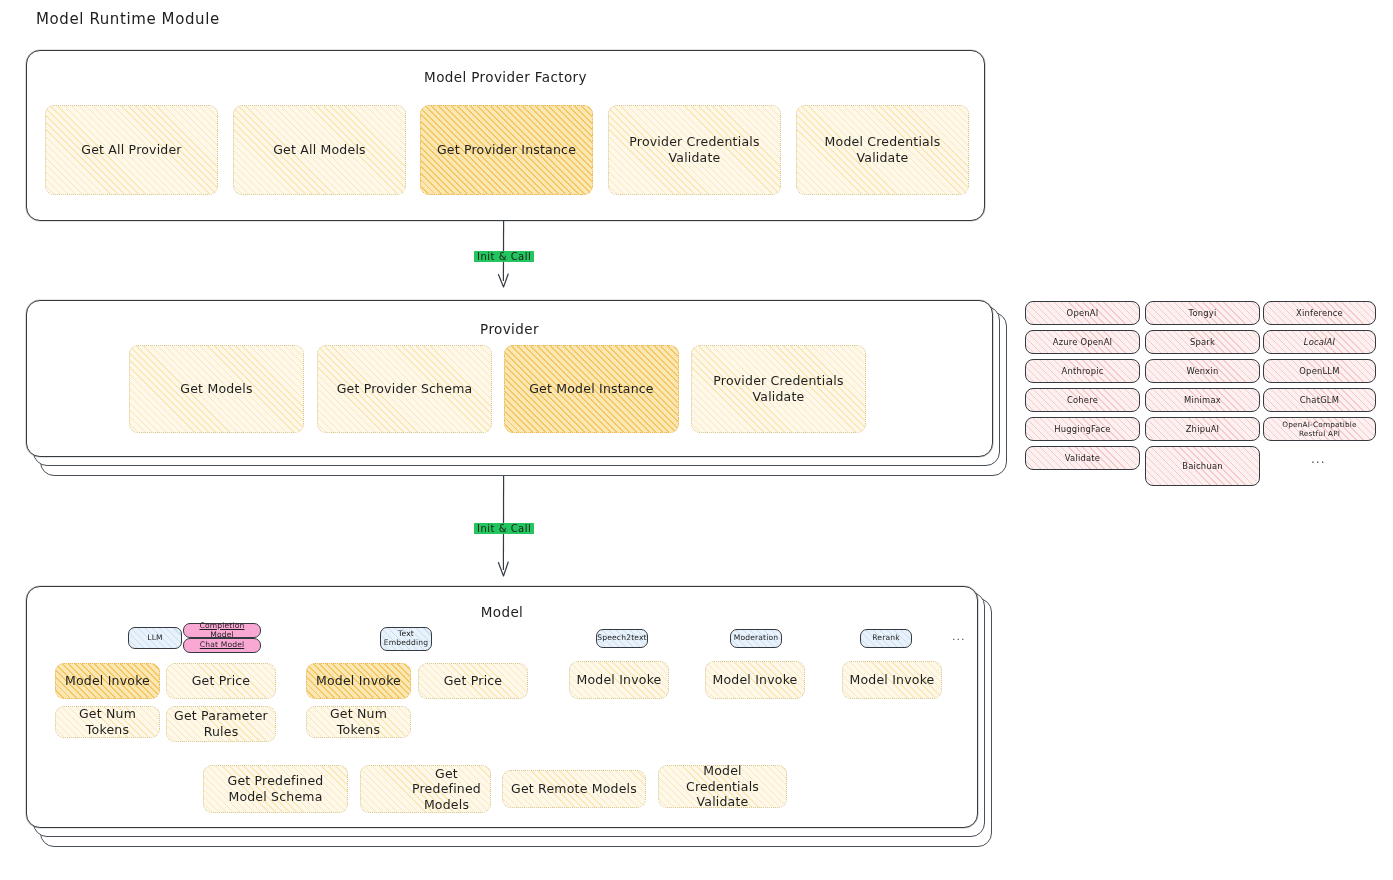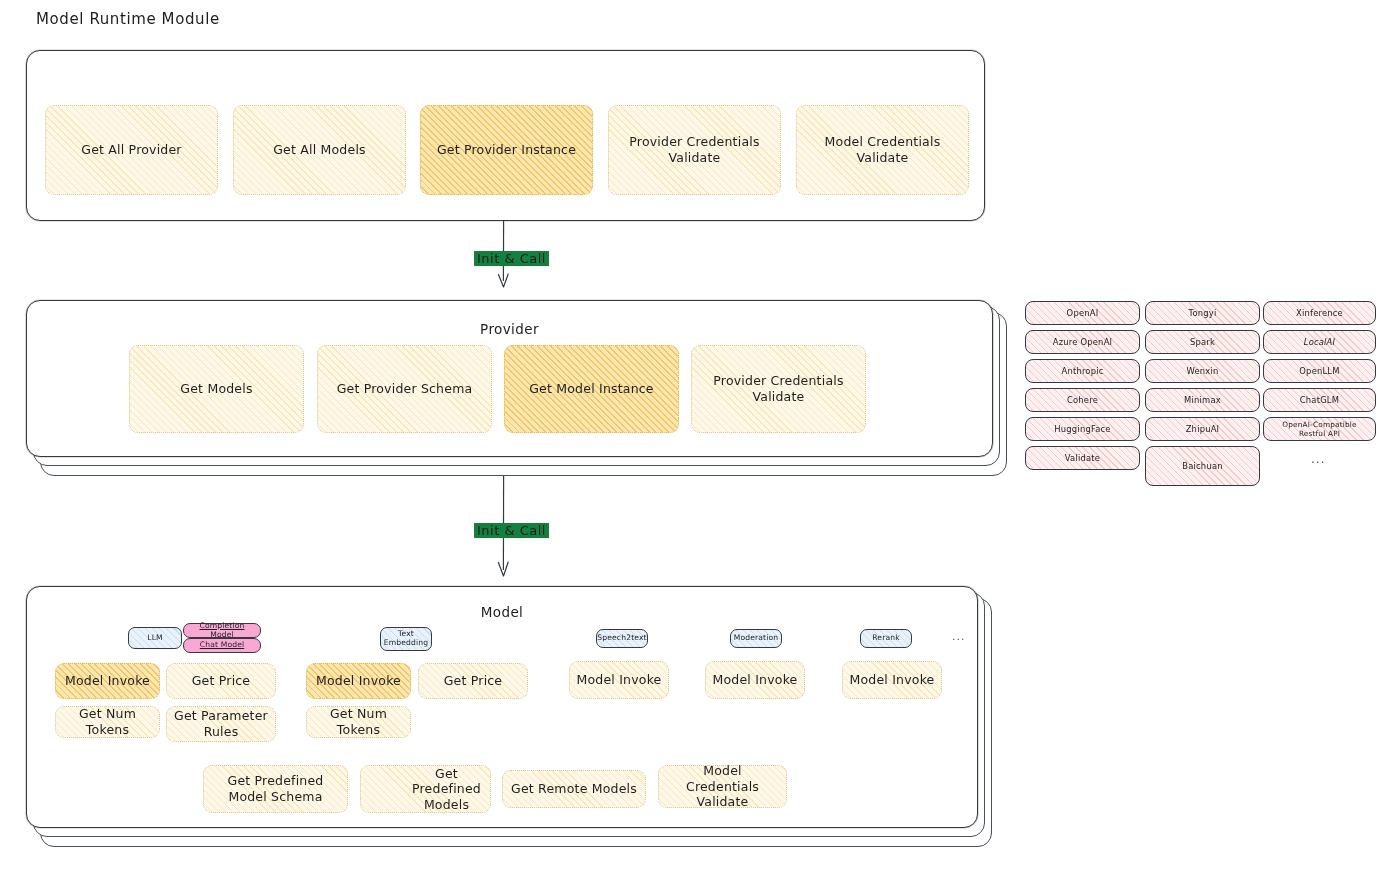--- a/index.html
+++ b/index.html
@@ -113,37 +113,38 @@
         rgba(28,126,214,.17) 1px,
         rgba(255,255,255,0) 1px,
         rgba(255,255,255,0) 5px);
   }
   .badge.white{background:#f9a8d4;text-decoration:underline;}
 
   
   .arrow-wrap{position:absolute;}
   .arrow-label{
     position:absolute;
-    font-size:13px;letter-spacing:.5px;color:#1e1e1e;
+    font-size:10px;letter-spacing:.5px;color:#1e1e1e;
     white-space:nowrap;
-    background:#15803d;padding:0 3px;
+    background:#22c55e;padding:0 3px;
   }
   .ellipsis{
     position:absolute;
     font-size:12px;color:#495057;letter-spacing:1px;
   }
 </style>
 </head>
 <body>
 
 <div class="canvas">
 
   <div class="page-title">Model Runtime Module</div>
 
   <div class="group sketch" style="left:26px;top:50px;width:959px;height:171px;"></div>
+  <div class="group-title" style="left:26px;top:69px;width:959px;">Model Provider Factory</div>
 
   <div class="fn" style="left:45px;top:105px;width:173px;height:90px;">Get All Provider</div>
   <div class="fn" style="left:233px;top:105px;width:173px;height:90px;">Get All Models</div>
   <div class="fn hl" style="left:420px;top:105px;width:173px;height:90px;">Get Provider Instance</div>
   <div class="fn" style="left:608px;top:105px;width:173px;height:90px;">Provider Credentials Validate</div>
   <div class="fn" style="left:796px;top:105px;width:173px;height:90px;">Model Credentials Validate</div>
 
   <svg class="arrow-wrap" style="left:486px;top:221px;" width="36" height="76" viewBox="0 0 36 76">
     <path d="M17.6 0 L17.4 60" stroke="#343a40" stroke-width="1.2" fill="none"></path>
     <path d="M12.4 53.5 L17.5 66 L22.2 53.0" stroke="#343a40" stroke-width="1.2" fill="none" stroke-linecap="round" stroke-linejoin="round"></path>

